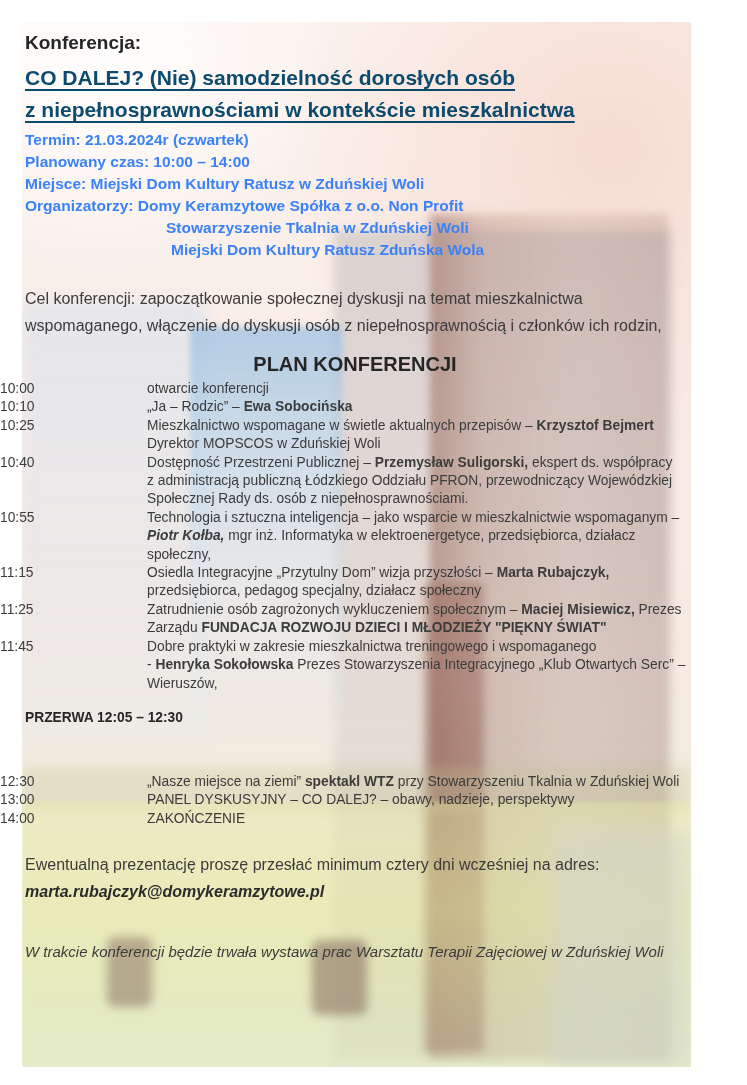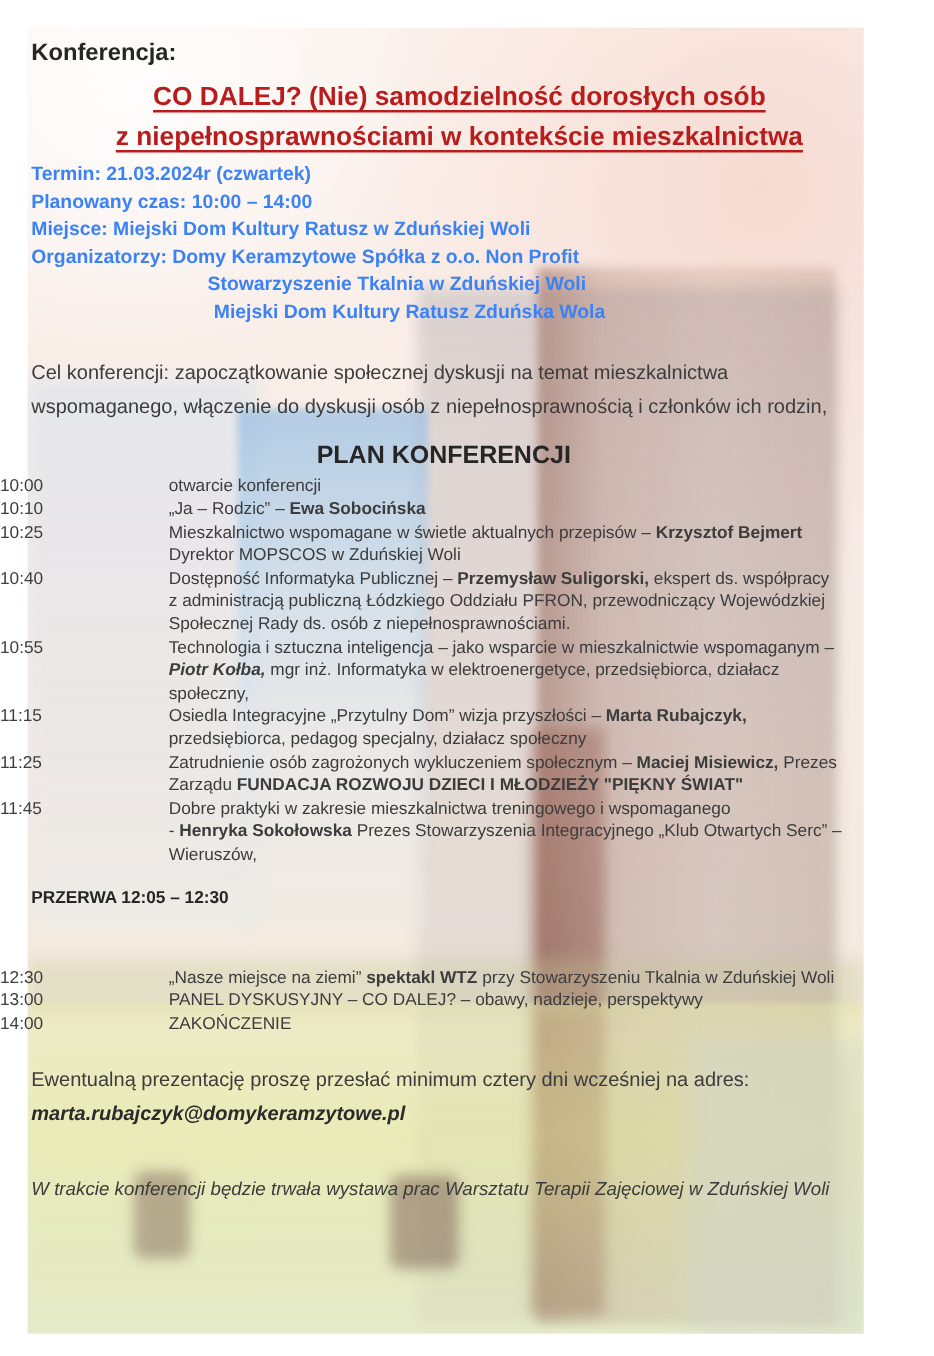--- a/index.html
+++ b/index.html
@@ -24,33 +24,33 @@
   .l-stump1{left:85px;top:915px;width:45px;height:70px;background:rgba(95,60,48,0.45);filter:blur(5px);border-radius:8px;}
   .l-stump2{left:290px;top:918px;width:55px;height:75px;background:rgba(95,60,48,0.50);filter:blur(5px);border-radius:8px;}
   .l-wash{inset:0;background:rgba(255,255,255,0.16);}
 
   
   .content{position:absolute;inset:0;z-index:2;color:#3c3c3c;}
   .b{font-weight:bold;}
   .i{font-style:italic;}
 
   .doc-heading{margin:30px 0 0 25px;font-size:19px;font-weight:bold;color:#262626;line-height:26px;}
-  .doc-title{margin:6px 0 0 25px;font-size:21px;font-weight:bold;color:#b91c1c;line-height:32px;text-align:center;}
+  .doc-title{margin:6px 0 0 25px;font-size:21px;font-weight:bold;color:#0c4a6e;line-height:32px;}
   .doc-title .tline{display:block;}
   .doc-title .tline span{text-decoration:underline;text-decoration-thickness:2px;text-underline-offset:4px;}
   .info{margin:3px 0 0 25px;font-size:15.5px;font-weight:bold;color:#3b82f6;line-height:22px;}
   .org-extra-1{margin-left:141px;}
   .org-extra-2{margin-left:146px;}
   .purpose{margin:24px 10px 0 25px;font-size:16px;line-height:27px;color:#3c3c3c;}
   .plan-title{margin:12px 0 0 0;text-align:center;font-size:20px;font-weight:bold;color:#262626;line-height:26px;}
 
   .agenda{margin-top:3px;font-size:13.8px;line-height:18.4px;color:#3c3c3c;}
   .agenda-row{display:flex;}
   .agenda-time{width:135px;box-sizing:border-box;flex:none;}
-  .agenda-desc{flex:1;padding-right:24px;}
+  .agenda-desc{flex:1;padding-right:24px;margin-left:12px;}
   .break-label{margin:16px 0 0 25px;font-size:13.8px;line-height:18px;font-weight:bold;color:#262626;}
   .agenda-afternoon{margin-top:46px;}
 
   .send-block{margin:23px 10px 0 25px;font-size:16px;line-height:27px;color:#3c3c3c;}
   .email{font-weight:bold;font-style:italic;color:#2b2b2b;}
   .exhibition{margin:37px 10px 0 25px;font-size:15px;line-height:20px;font-style:italic;color:#3c3c3c;}
 </style>
 </head>
 <body>
 
@@ -112,21 +112,21 @@
         <div class="agenda-row">
           <div class="agenda-time">10:25</div>
           <div class="agenda-desc">
             <div class="agenda-line"><span>Mieszkalnictwo wspomagane w świetle aktualnych przepisów – </span><span class="b">Krzysztof Bejmert</span></div>
             <div class="agenda-line"><span>Dyrektor MOPSCOS w Zduńskiej Woli</span></div>
           </div>
         </div>
         <div class="agenda-row">
           <div class="agenda-time">10:40</div>
           <div class="agenda-desc">
-            <div class="agenda-line"><span>Dostępność Informatyka Publicznej – </span><span class="b">Przemysław Suligorski,</span><span> ekspert ds. współpracy</span></div>
+            <div class="agenda-line"><span>Dostępność Przestrzeni Publicznej – </span><span class="b">Przemysław Suligorski,</span><span> ekspert ds. współpracy</span></div>
             <div class="agenda-line"><span>z administracją publiczną Łódzkiego Oddziału PFRON, przewodniczący Wojewódzkiej</span></div>
             <div class="agenda-line"><span>Społecznej Rady ds. osób z niepełnosprawnościami.</span></div>
           </div>
         </div>
         <div class="agenda-row">
           <div class="agenda-time">10:55</div>
           <div class="agenda-desc">
             <div class="agenda-line"><span>Technologia i sztuczna inteligencja – jako wsparcie w mieszkalnictwie wspomaganym –</span></div>
             <div class="agenda-line"><span class="b i">Piotr Kołba,</span><span> mgr inż. Informatyka w elektroenergetyce, przedsiębiorca, działacz społeczny,</span></div>
           </div>

